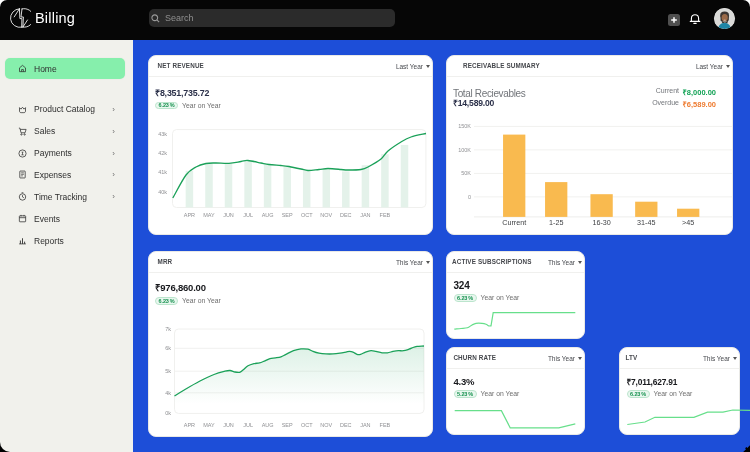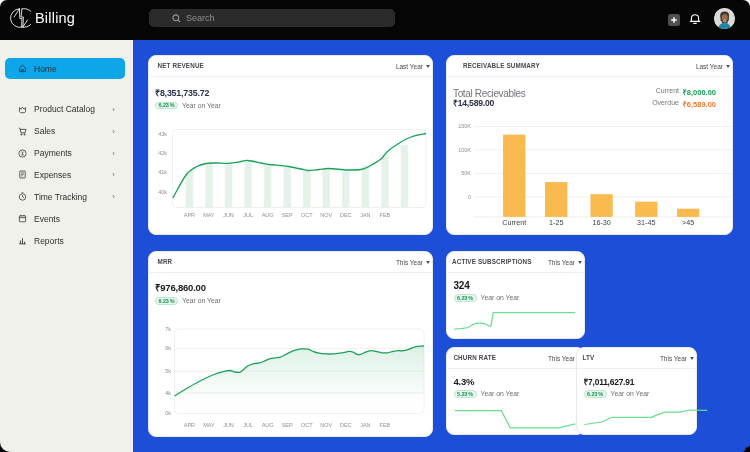--- a/index.html
+++ b/index.html
@@ -1,28 +1,28 @@
 <!DOCTYPE html>
 <html><head><meta charset="utf-8"><style>
 * { margin:0; padding:0; box-sizing:border-box; }
 html,body { width:750px; height:452px; background:#fff; font-family:"Liberation Sans",sans-serif; overflow:hidden; }
 #blc { position:absolute; left:0; bottom:0; width:16px; height:14px; background:#000; }
 #app { position:absolute; inset:0; border-radius:7px 7px 0 10px; overflow:hidden; }
 #topbar { position:absolute; left:0; top:0; width:750px; height:40px; background:#060606; }
 #logo { position:absolute; left:10px; top:8px; }
 #brand { position:absolute; left:35px; top:10px; color:#fff; font-size:14.5px; font-weight:500; letter-spacing:.2px; }
-#search { position:absolute; left:149px; top:9px; width:246px; height:18px; background:#2b2b2b; border-radius:5px; display:flex; align-items:center; padding-left:23px; }
+#search { position:absolute; left:149px; top:9px; width:246px; height:18px; background:#2b2b2b; border-radius:5px; display:flex; align-items:center; padding-left:2px; }
 #search span { color:#8f8f8f; font-size:9px; margin-left:5px; }
 #bell { position:absolute; left:689px; top:13px; }
 #avatar { position:absolute; left:714px; top:8px; width:21px; height:21px; border-radius:50%; overflow:hidden; background:#d9d9d9; }
 #sidebar { position:absolute; left:0; top:40px; width:133px; height:412px; background:#f1f1ec; }
 .mi { position:absolute; left:5px; width:120px; height:21px; display:flex; align-items:center; color:#2e2e2e; font-size:8.5px; }
 .mi svg { margin-left:13px; margin-right:7px; flex:none; }
 .mi .chev { margin-left:auto; margin-right:10px; color:#6f6f6f; font-size:8px; }
-.mi.active { background:#0ea5e9; border-radius:5px; box-shadow:0 0 2px rgba(0,0,0,.06); }
+.mi.active { background:#86efac; border-radius:5px; box-shadow:0 0 2px rgba(0,0,0,.06); }
 #main { position:absolute; left:133px; top:40px; width:617px; height:412px; background:#1d4ed8; }
 .card { position:absolute; background:#fff; border:1px solid #e9e9e6; border-radius:8px; }
 .chead { position:absolute; left:0; top:0; right:0; height:21px; border-bottom:1px solid #f0f0ee; }
 .ct { position:absolute; top:6px; font-size:6.3px; font-weight:bold; letter-spacing:.15px; color:#45474c; }
 .cr { position:absolute; right:2px; top:6.5px; font-size:6.5px; color:#46484d; }
 .cr:after { content:""; display:inline-block; margin-left:3px; margin-bottom:0.5px; border-left:2.5px solid transparent; border-right:2.5px solid transparent; border-top:3.5px solid #555; }
 .amt { position:absolute; font-weight:bold; color:#2b3049; letter-spacing:-0.2px; }
 .pillrow { position:absolute; display:flex; align-items:center; }
 .pill { background:#e9f7ef; border:1px solid #bce5cd; color:#15914e; font-size:5.5px; font-weight:bold; border-radius:5px; padding:0.5px 2.5px; line-height:4.6px; letter-spacing:-0.1px; }
 .yoy { color:#6e6e6e; font-size:6.8px; margin-left:4px; }
@@ -269,21 +269,21 @@
         </div>
 <div class="amt" style="left:6.5px; top:27.5px; font-size:9.5px; color:#17181c;">4.3%</div>
 <div class="pillrow" style="left:6.5px; top:42px;">
           <span class="pill">5.23 %</span>
           <span class="yoy">Year on Year</span>
         </div>
 <svg width="137" height="86" viewBox="0 0 137 86" style="position:absolute;left:0;top:0;">
 <path d="M7.7,62.7 L54.4,62.7 L63.2,79.8 L111.8,79.8 L128.3,75.9" fill="none" stroke="#67df8b" stroke-width="1.2"></path>
 </svg>
       </div>
-<div class="card" style="left:443px; top:307px; width:121px; height:88px;">
+<div class="card" style="left:486px; top:307px; width:121px; height:88px;">
 <div class="chead">
           <div class="ct" style="left:5.5px;">LTV</div>
           <div class="cr">This Year</div>
         </div>
 <div class="amt" style="left:6.5px; top:27.5px; font-size:8.4px; color:#17181c;">₹7,011,627.91</div>
 <div class="pillrow" style="left:6.5px; top:42px;">
           <span class="pill">6.23 %</span>
           <span class="yoy">Year on Year</span>
         </div>
 <svg width="137" height="86" viewBox="0 0 137 86" style="position:absolute;left:0;top:0;">

